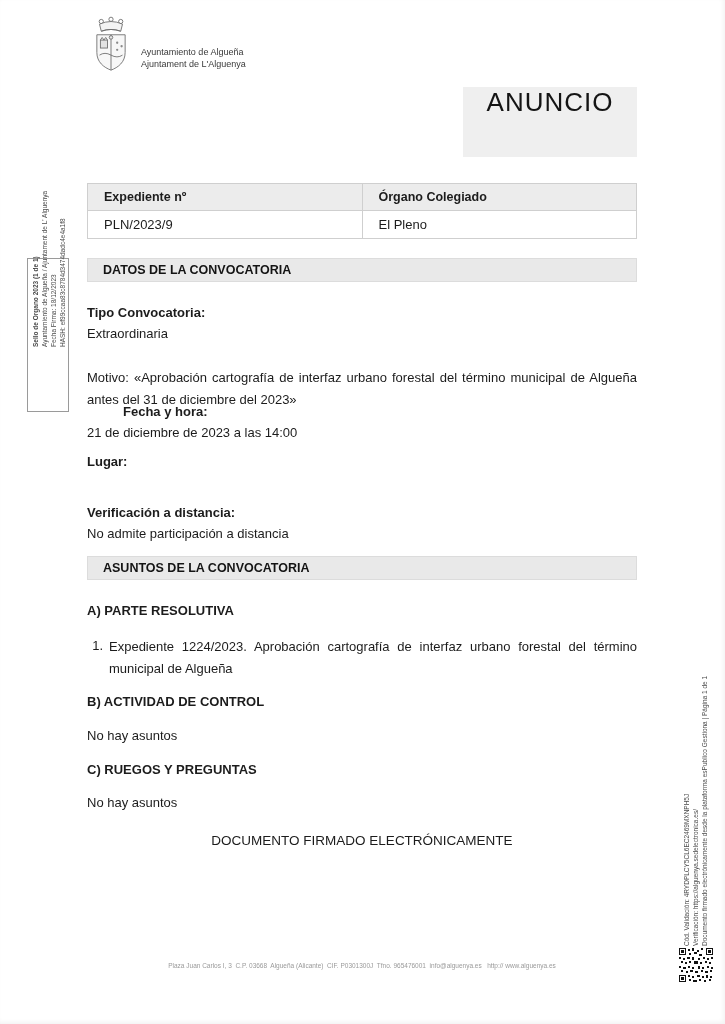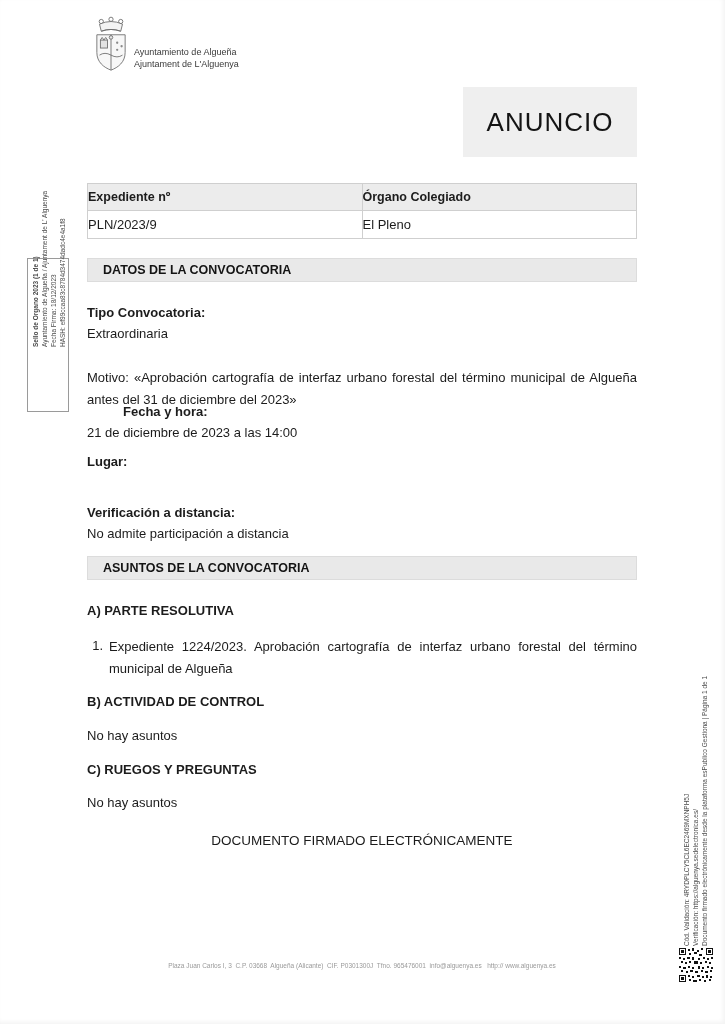--- a/index.html
+++ b/index.html
@@ -12,40 +12,40 @@
     position:relative;
     width:725px; height:1024px;
     background:#ffffff;
     overflow:hidden;
     box-shadow: inset -2px -2px 4px rgba(0,0,0,0.05);
   }
 
   
   .logo-block {
     position:absolute; left:88px; top:16px;
-    display:flex; align-items:center; 
+    display:flex; align-items:center; gap:7px;
   }
   .org-names { font-size:9px; line-height:12px; color:#3a3a3a; padding-top:22px; }
 
   
   .anuncio-box {
     position:absolute; left:463px; top:87px; width:174px; height:70px;
     background:#efefef;
-    display:flex; align-items:center; justify-content:center;
+    display:flex; justify-content:center;
     font-size:26px; letter-spacing:1px; color:#141414;
   }
 
   
   .info-table {
     position:absolute; left:87px; top:183px; width:550px;
     border-collapse:collapse; font-size:12.5px;
   }
   .info-table th, .info-table td {
     border:1px solid #cfcfcf;
-    text-align:left; padding:6px 0; width:50%;
+    text-align:left; padding:6px 16px; width:50%;
   }
   .info-table th { background:#ececec; font-weight:700; }
   .info-table td { background:#ffffff; font-size:13px; }
 
   
   .section-bar {
     position:absolute; left:87px; width:550px; height:24px;
     background:#e9e9e9; border:1px solid #dcdcdc;
     font-weight:700; font-size:12.5px; line-height:22px;
     padding-left:15px; color:#141414;

